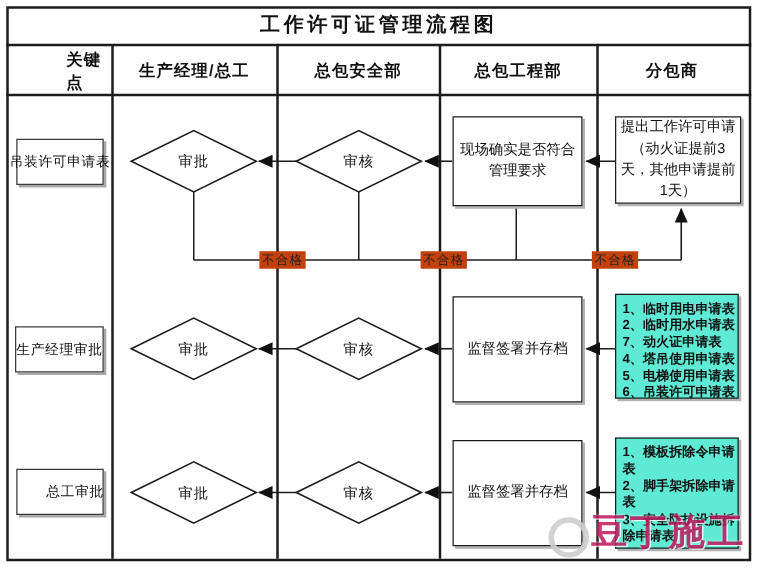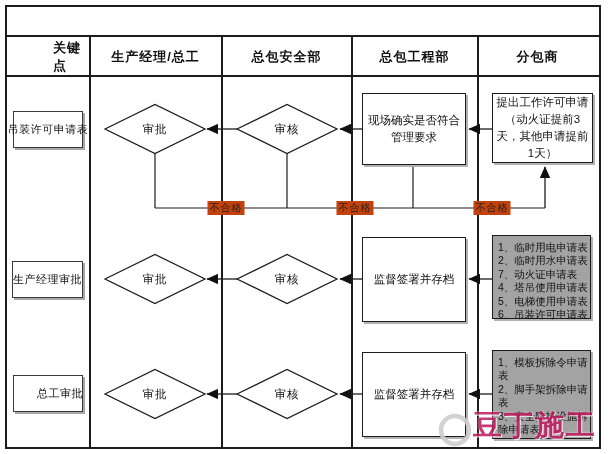--- a/index.html
+++ b/index.html
@@ -22,23 +22,23 @@
   
   svg.flow { position:absolute; left:0; top:0; z-index:2; }
 
   
   .keybox { position:absolute; background:#fff; border:1px solid #3a3a3a;
             box-shadow:2px 2px 0 #a8a8a8; display:flex; align-items:center; justify-content:center;
             font-size:11px; letter-spacing:0.5px; z-index:3; white-space:nowrap; }
   .procbox { position:absolute; background:#fff; border:1.3px solid #1c1c1c;
              box-shadow:2px 2px 0 #b2b2b2; display:flex; align-items:center; justify-content:center;
              text-align:center; font-size:11.5px; line-height:1.5; padding:3px; z-index:3; }
-  .listbox { position:absolute; background:#a3a3a3; border:1.3px solid #1c1c1c;
+  .listbox { position:absolute; background:#5eead4; border:1.3px solid #1c1c1c;
              box-shadow:2px 2px 0 #b2b2b2; font-size:10.5px; line-height:13.4px;
-             padding:5px 2px 4px 5px; z-index:3; }
+             padding:5px 2px 4px 5px; z-index:3;font-weight:bold; }
   .listbox .li { white-space:normal; }
   .dlabel { position:absolute; width:60px; text-align:center; font-size:11.5px;
             letter-spacing:1px; z-index:3; }
   .fail { position:absolute; transform:translate(-50%,-50%); background:#c2410c;
           font-size:10px; padding:0 2px; z-index:3; color:#222; letter-spacing:1px;margin-left:36px; }
 
   
   .watermark { position:absolute; left:435px; top:401px; width:172px; height:50px; z-index:5;
                display:flex; align-items:center; pointer-events:none; }
   .watermark .ring { width:38px; height:46px; flex:0 0 auto; }
@@ -52,20 +52,21 @@
 <div class="stage">
 
   <div class="frame"></div>
   <div class="hline" style="top:35px;"></div>
   <div class="hline" style="top:75px;"></div>
   <div class="vline" style="left:89px; top:36px; height:411px;"></div>
   <div class="vline" style="left:221px; top:36px; height:411px;"></div>
   <div class="vline" style="left:351px; top:36px; height:411px;"></div>
   <div class="vline" style="left:477px; top:36px; height:411px;"></div>
 
+  <div class="title-cell">工作许可证管理流程图</div>
   <div class="head-cell" style="left:5px;   width:84px;padding-left:48px;">关键点</div>
   <div class="head-cell" style="left:90px;  width:131px;">生产经理/总工</div>
   <div class="head-cell" style="left:222px; width:129px;">总包安全部</div>
   <div class="head-cell" style="left:352px; width:125px;">总包工程部</div>
   <div class="head-cell" style="left:478px; width:119px;">分包商</div>
 
   <svg class="flow" width="609" height="454">
     <defs>
       <marker id="arw" markerWidth="9" markerHeight="8" refX="8.5" refY="4" orient="auto">
         <path d="M0,0 L9,4 L0,8 Z" fill="#111"></path>

